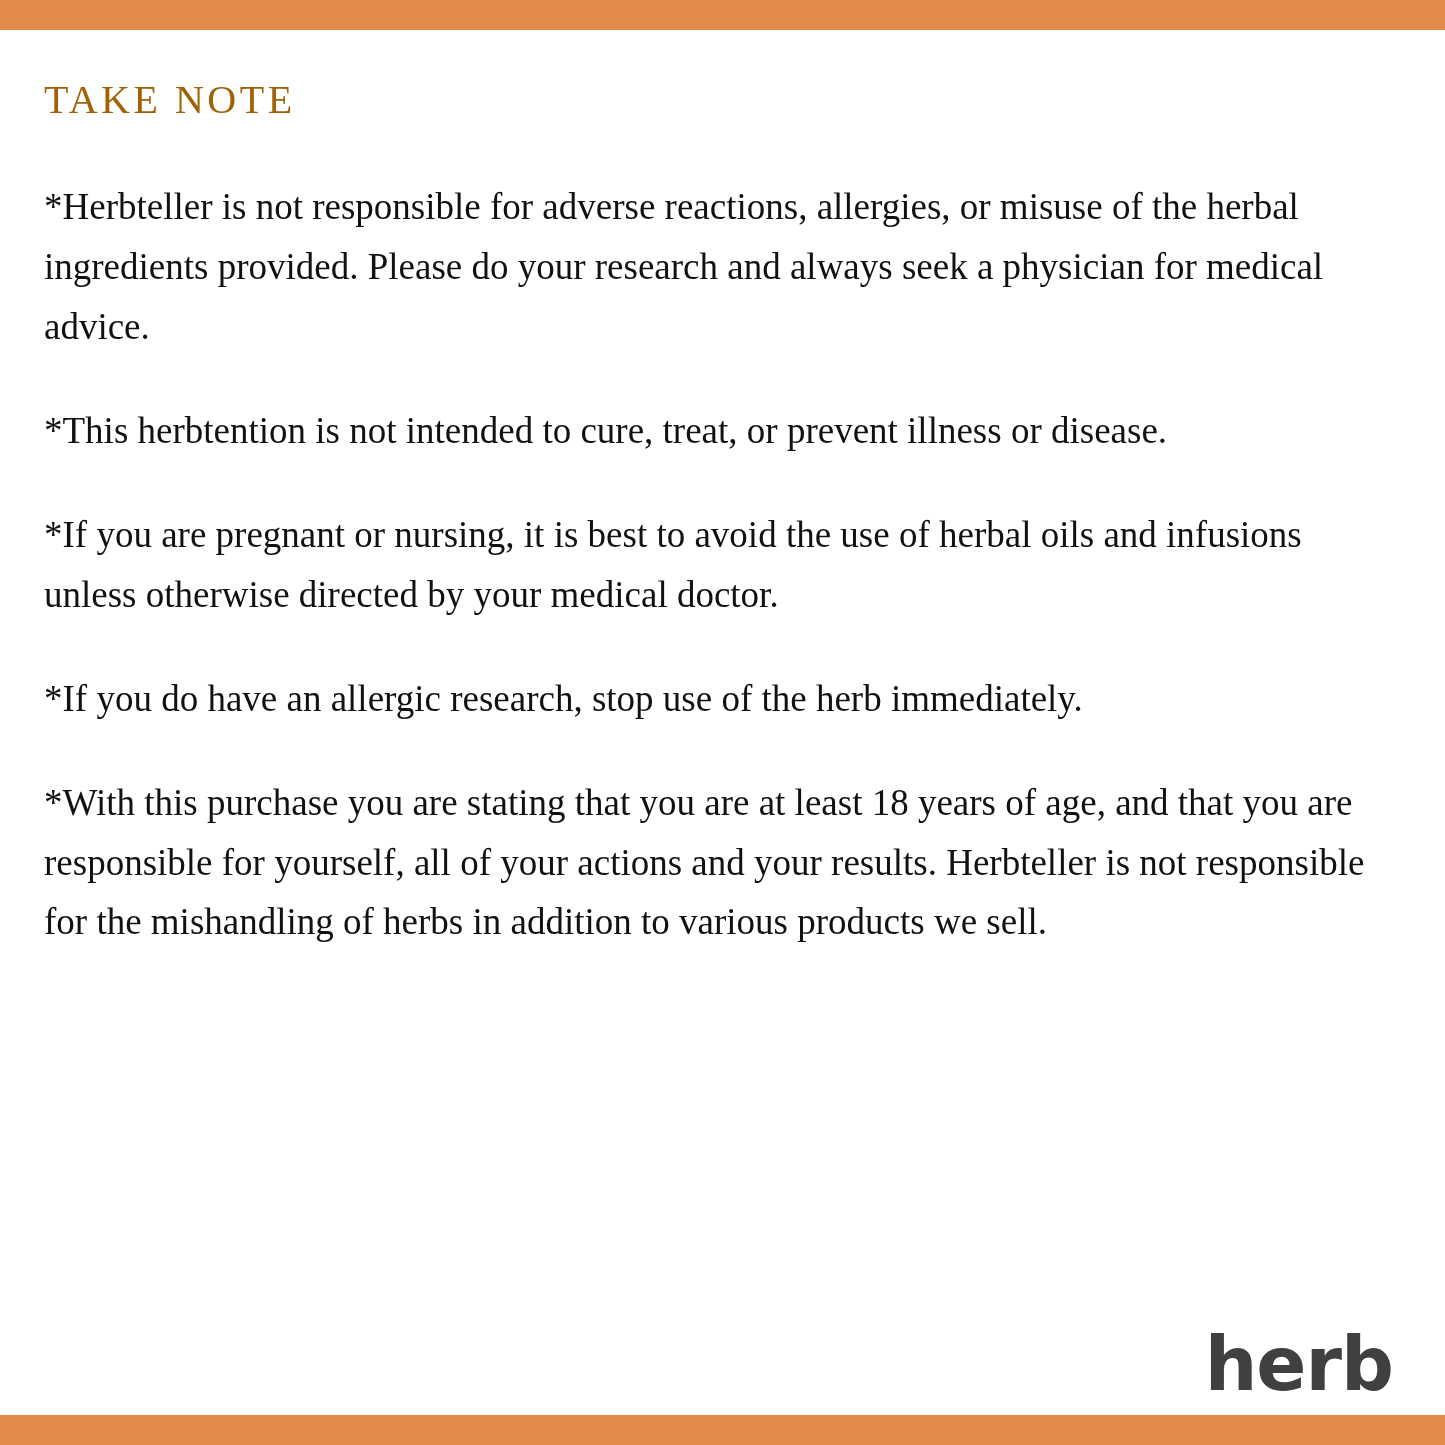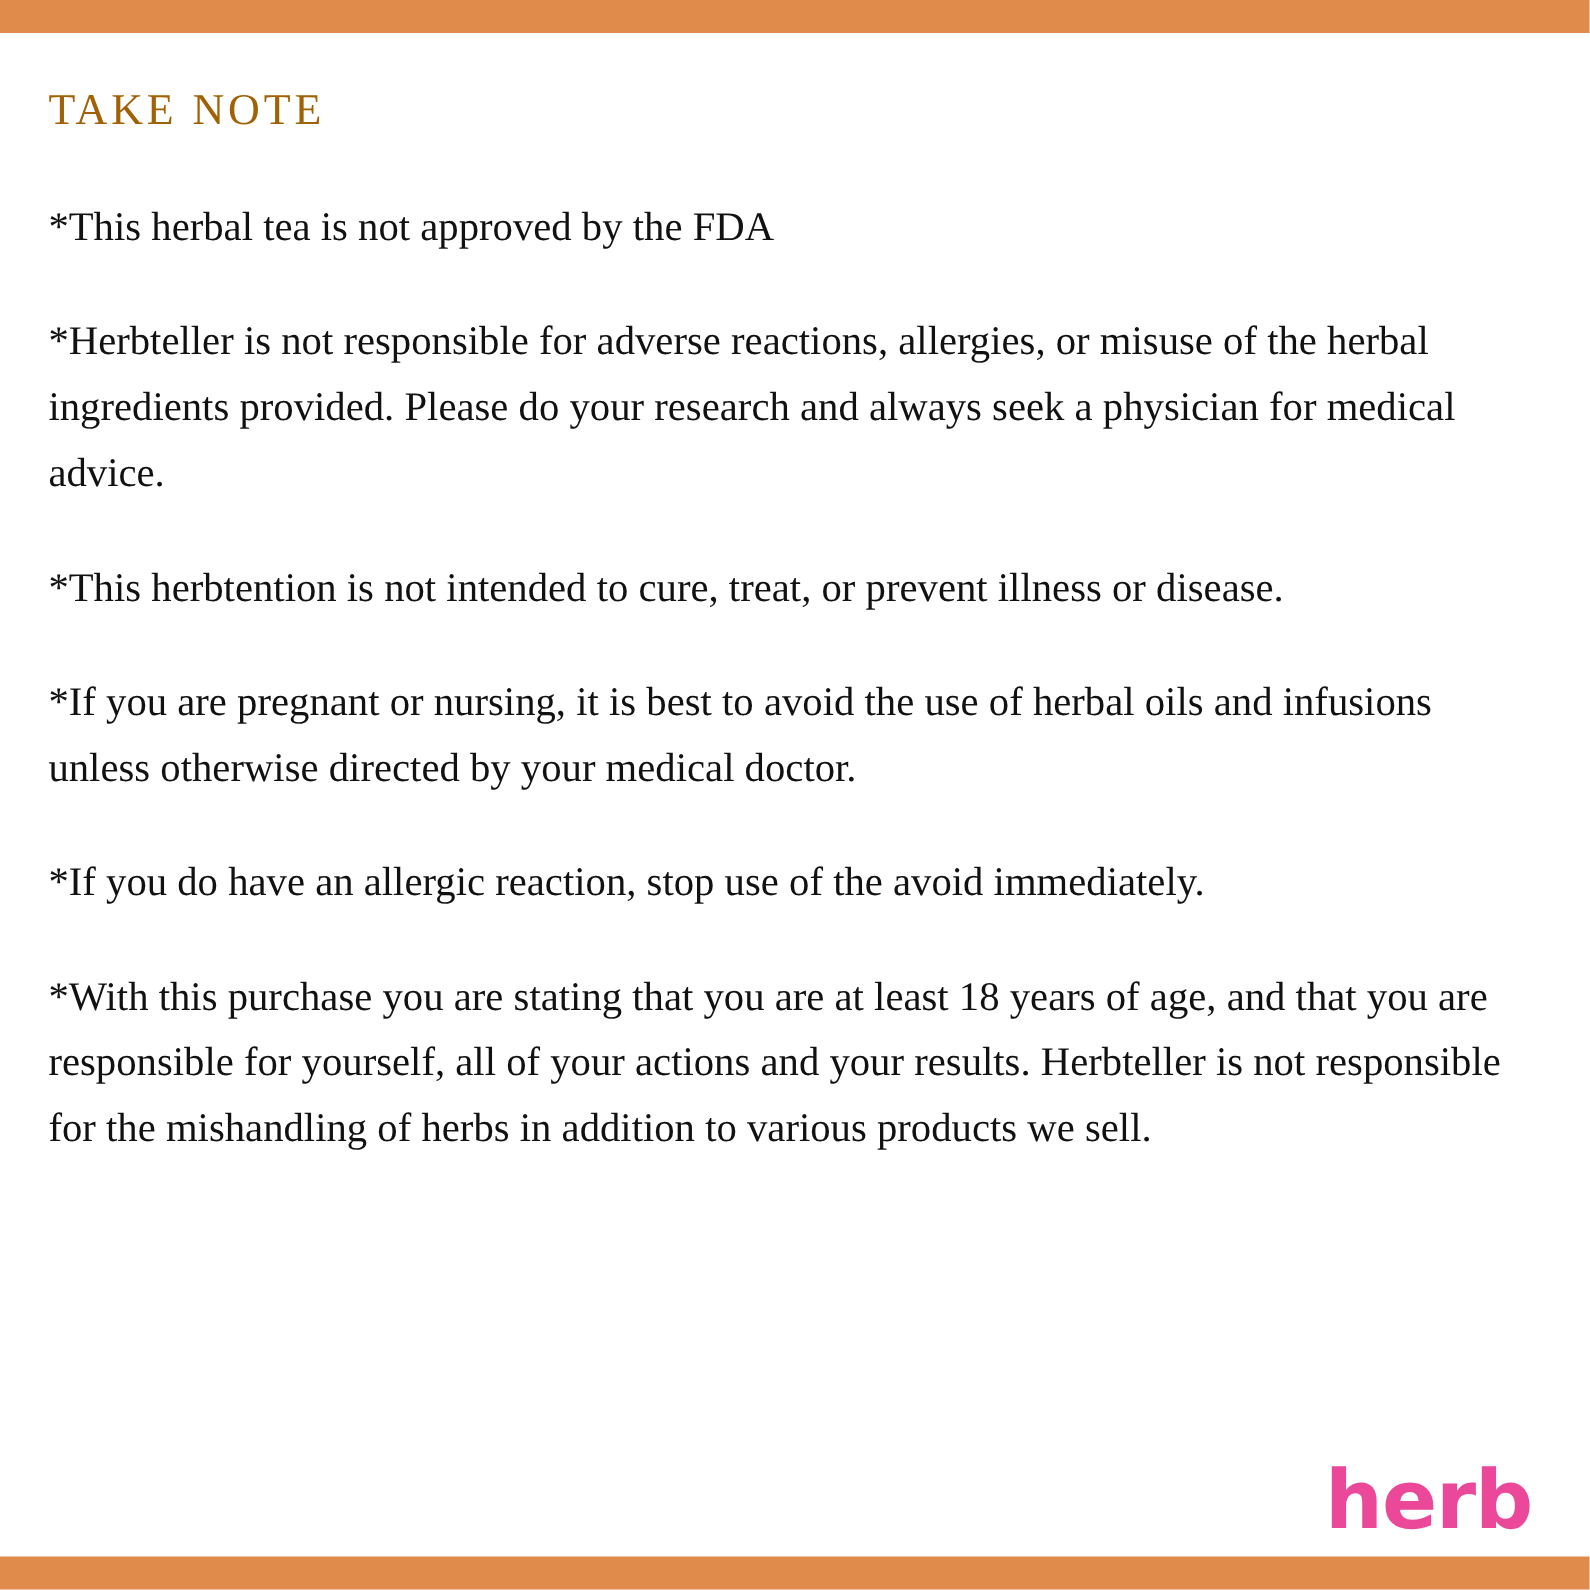--- a/index.html
+++ b/index.html
@@ -61,43 +61,42 @@
   }
   .logo {
     position: absolute;
     right: 52px;
     bottom: 16px;
     text-align: right;
     font-family: "DejaVu Sans", sans-serif;
     font-weight: 700;
     font-size: 74px;
     line-height: 0.93;
-    color: #ec4899;
+    color: #404040;
     letter-spacing: -1px;
   }
   .logo span {
     display: block;
   }
 </style>
 </head>
 <body>
 
 <div class="page">
 
   <div class="bar-top"></div>
 
   <div class="content">
 
     <h1 class="heading">TAKE NOTE</h1>
 
-    <p class="note">*This herbal tea is not approved by the FDA</p>
     <p class="note">*Herbteller is not responsible for adverse reactions, allergies, or misuse of the herbal ingredients provided. Please do your research and always seek a physician for medical advice.</p>
     <p class="note">*This herbtention is not intended to cure, treat, or prevent illness or disease.</p>
     <p class="note">*If you are pregnant or nursing, it is best to avoid the use of herbal oils and infusions unless otherwise directed by your medical doctor.</p>
-    <p class="note">*If you do have an allergic reaction, stop use of the avoid immediately.</p>
+    <p class="note">*If you do have an allergic research, stop use of the herb immediately.</p>
     <p class="note">*With this purchase you are stating that you are at least 18 years of age, and that you are responsible for yourself, all of your actions and your results. Herbteller is not responsible for the mishandling of herbs in addition to various products we sell.</p>
 
     <div class="logo">
       <span>herb</span>
     </div>
 
   </div>
 
   <div class="bar-bottom"></div>
 

